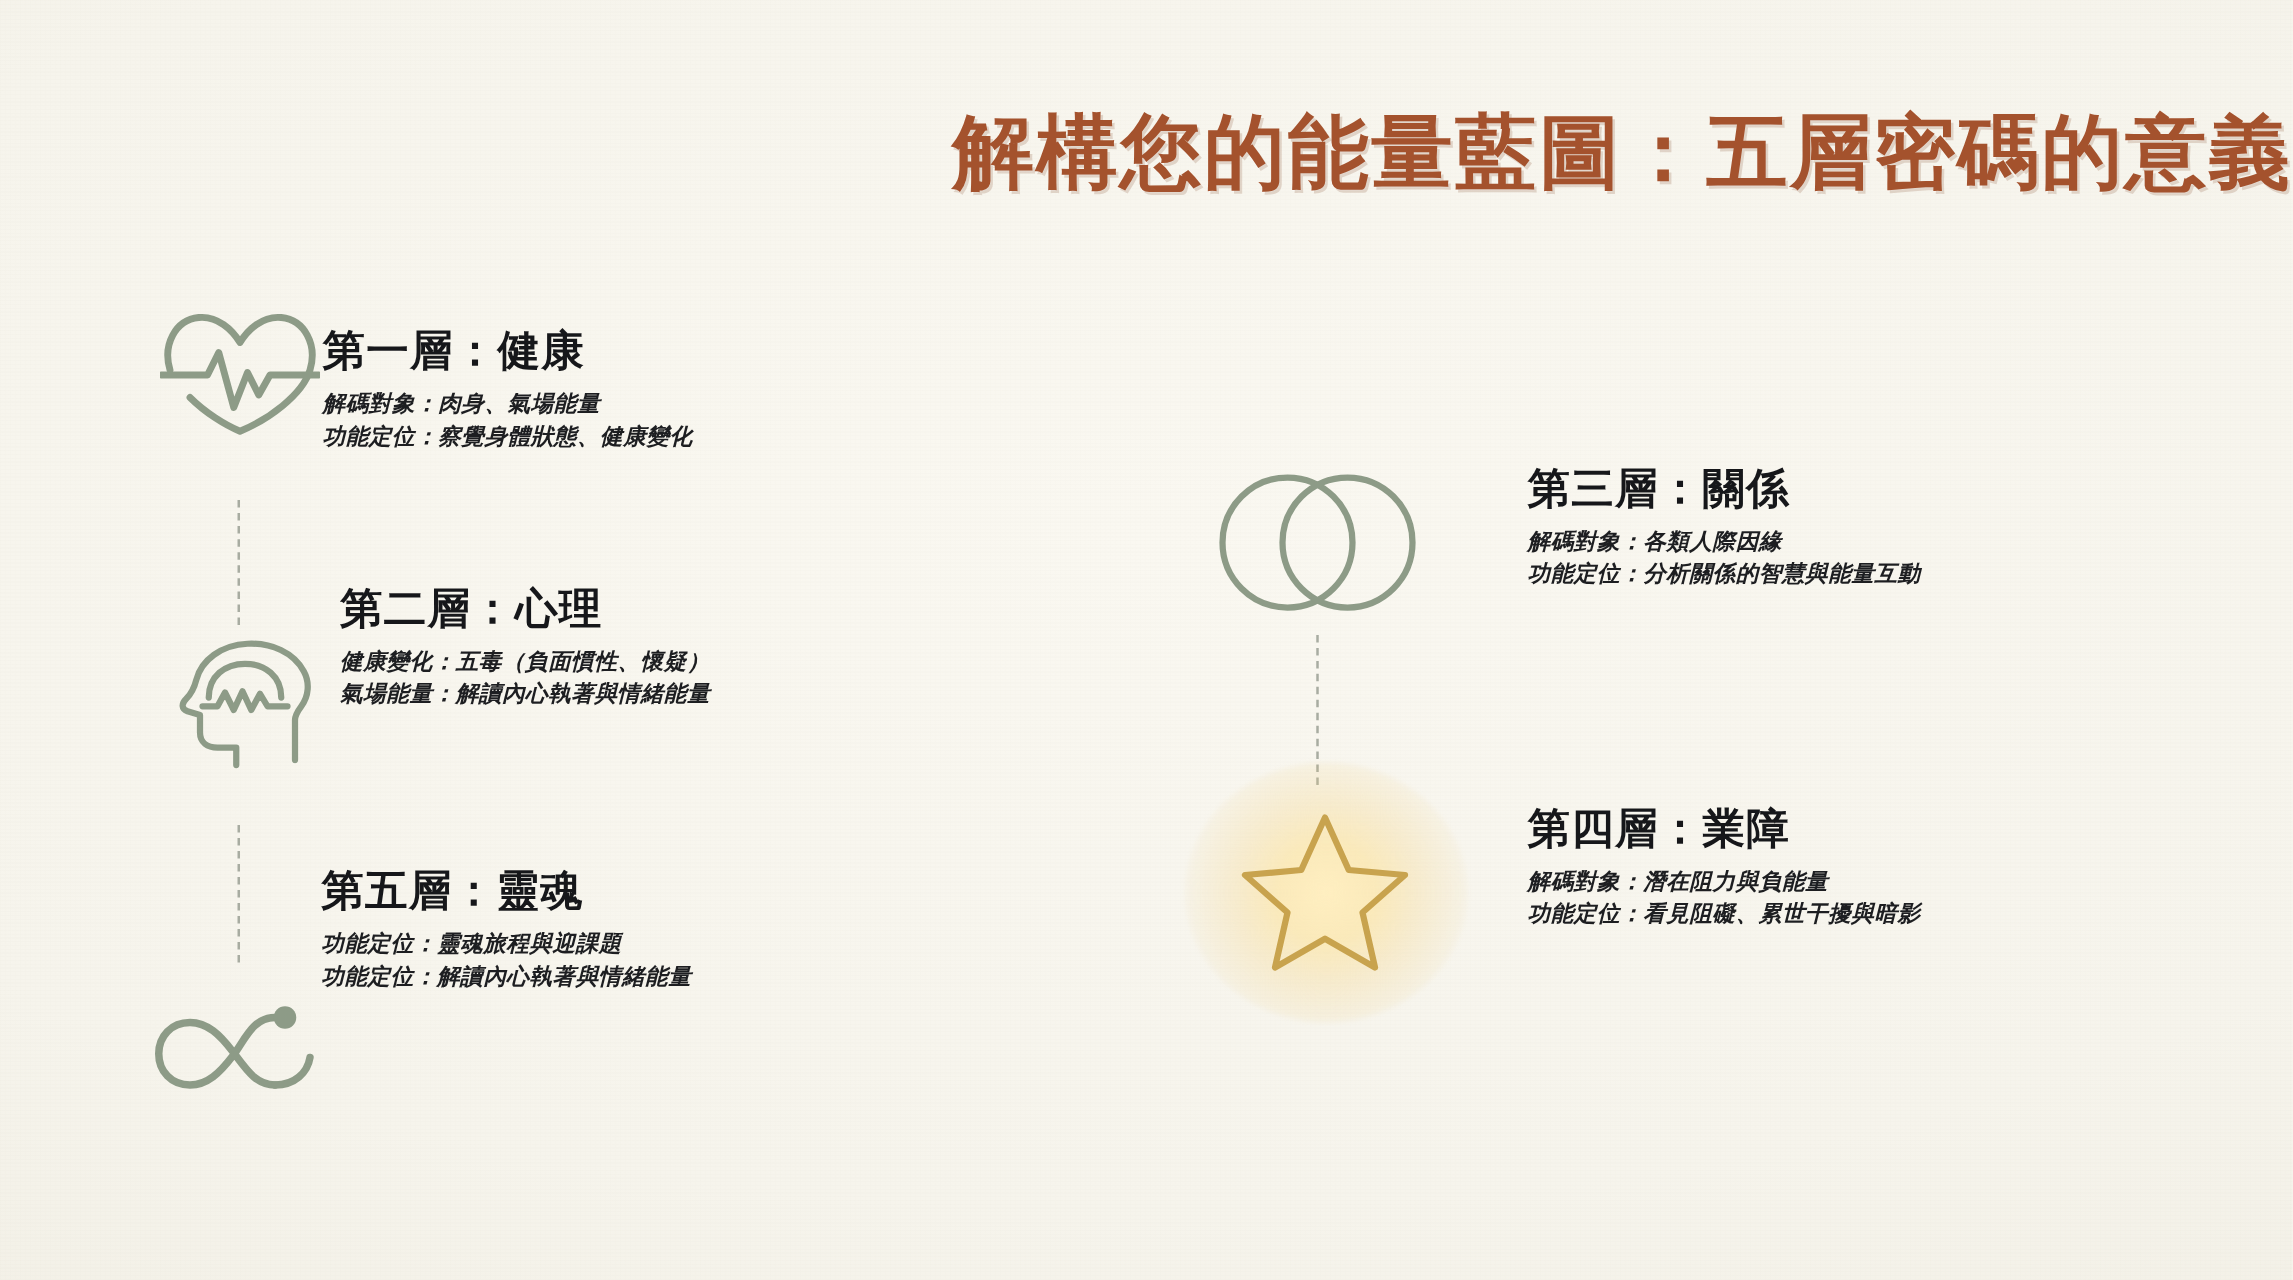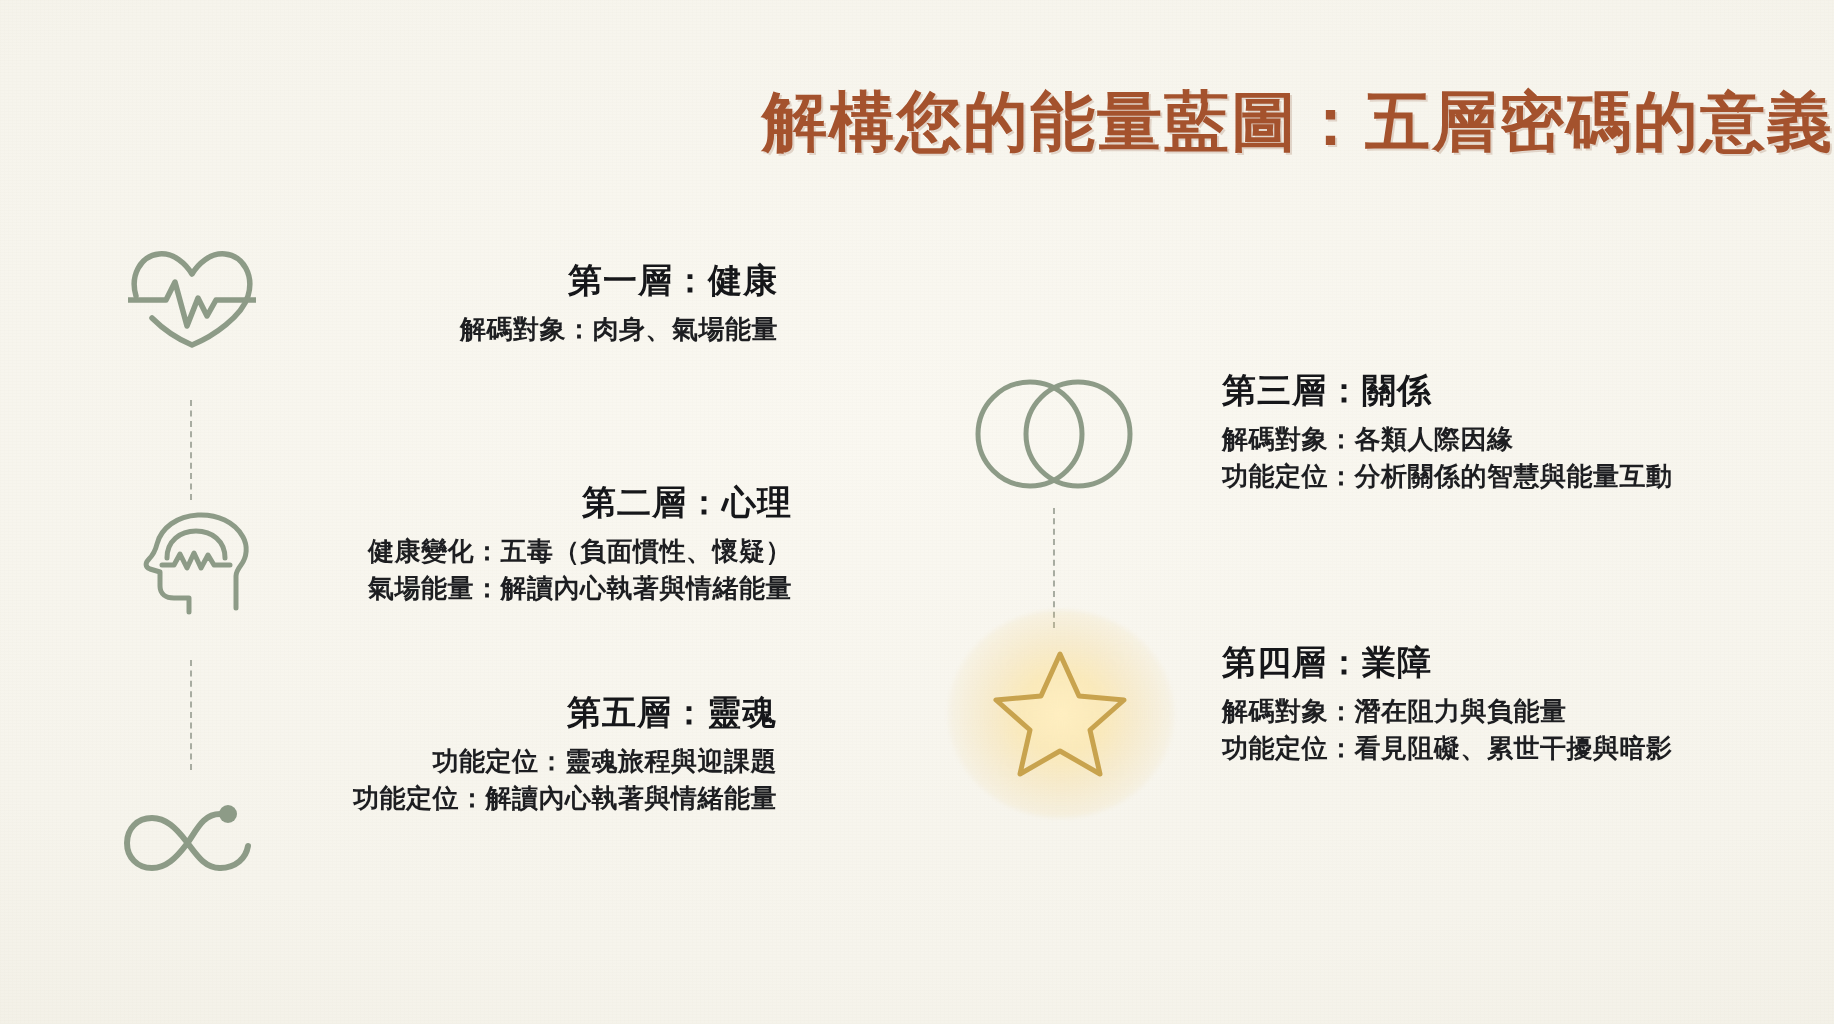--- a/index.html
+++ b/index.html
@@ -52,33 +52,34 @@
   .block { position: absolute; }
   .blk-head {
     font-size: 34px;
     font-weight: 700;
     color: #16171a;
     letter-spacing: 1px;
     margin-bottom: 7px;
     white-space: nowrap;
   }
   .blk-line {
-    font-size: 26px;
+    font-size: 18px;
     font-weight: 700;
     color: #1d1e21;
     letter-spacing: .5px;
     line-height: 1.42;
     white-space: nowrap;
-  }
-  .center { text-align: right; }
+    font-style: italic;
+  }
+  .center { text-align: left; }
   .left   { text-align: left; }
 
   
   #blk1 { left: 258px; top: 258px; width: 520px; }
-  #blk2 { left: 272px; top: 480px; width: 520px; }
+  #blk2 { left: 272px; top: 464px; width: 520px; }
   #blk5 { left: 257px; top: 690px; width: 520px; }
   
   #blk3 { left: 1222px; top: 368px; width: 620px; }
   #blk4 { left: 1222px; top: 640px; width: 620px; }
 
   
   .icon { position: absolute; }
   #icon-heart    { left: 128px; top: 240px;  width: 128px; height: 108px; }
   #icon-head     { left: 140px; top: 510px;  width: 112px; height: 108px; }
   #icon-infinity { left: 124px; top: 798px;  width: 136px; height: 86px;  }
@@ -163,20 +164,21 @@
   <div id="star-glow"></div>
   <div class="icon" id="icon-star">
     <svg viewBox="0 0 140 130" width="140" height="130" fill="none" stroke="#c8a34e" stroke-width="5" stroke-linejoin="round">
       <path d="M70 6 L 89 48 L 134 52 L 100 82 L 110 126 L 70 103 L 30 126 L 40 82 L 6 52 L 51 48 Z"></path>
     </svg>
   </div>
 
   <div class="block center" id="blk1">
     <div class="blk-head">第一層：健康</div>
     <div class="blk-line">解碼對象：肉身、氣場能量</div>
+    <div class="blk-line">功能定位：察覺身體狀態、健康變化</div>
   </div>
 
   <div class="block center" id="blk2">
     <div class="blk-head">第二層：心理</div>
     <div class="blk-line">健康變化：五毒（負面慣性、懷疑）</div>
     <div class="blk-line">氣場能量：解讀內心執著與情緒能量</div>
   </div>
 
   <div class="block center" id="blk5">
     <div class="blk-head">第五層：靈魂</div>

